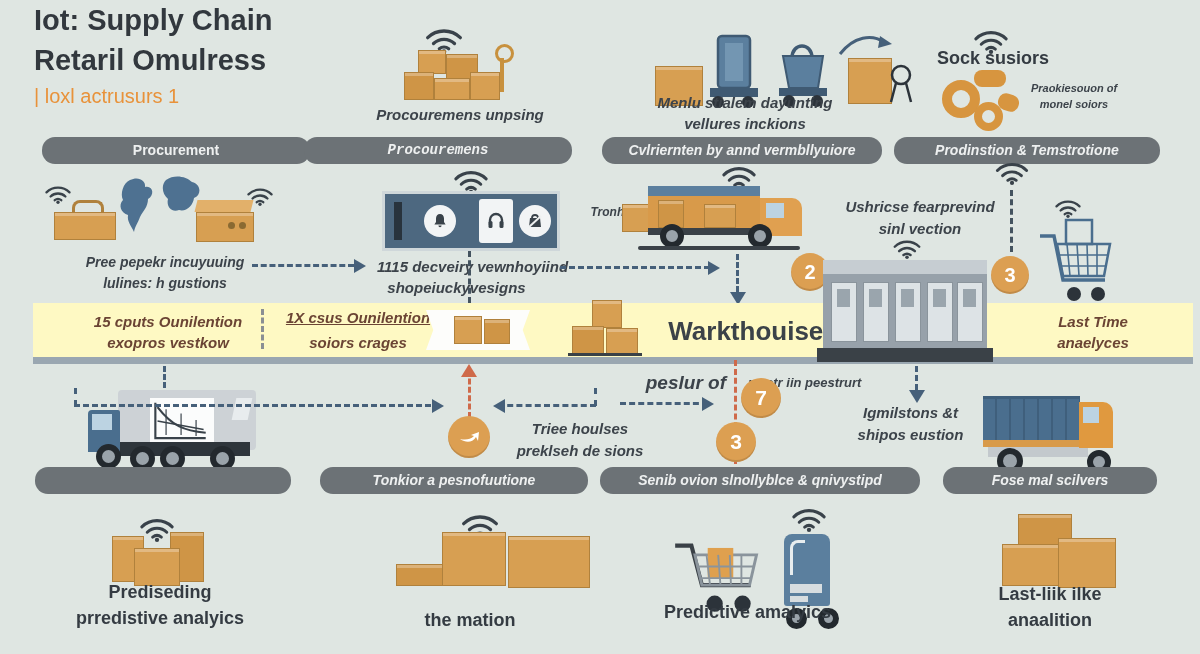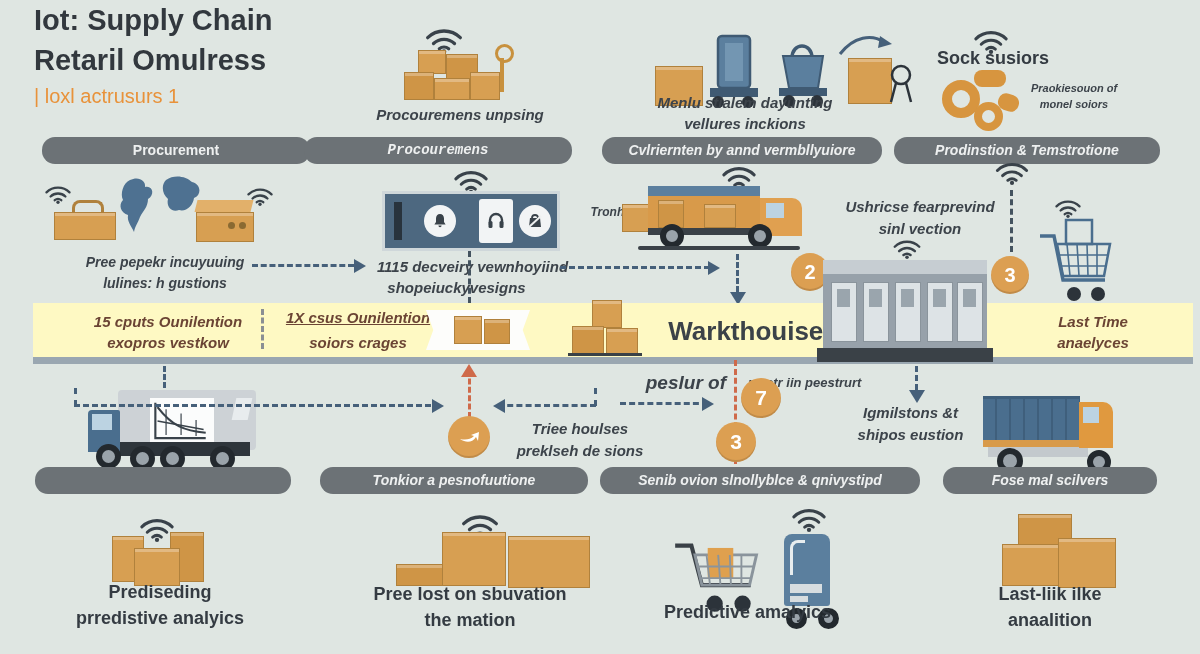--- a/index.html
+++ b/index.html
@@ -354,21 +354,20 @@
       <path class="w" d="M3 10A20 20 0 0 1 31 10"></path>
       <path class="w" d="M8 15A13 13 0 0 1 26 15"></path>
       <path class="w" d="M13 19.5A6.5 6.5 0 0 1 21 19.5"></path>
       <circle cx="17" cy="22" r="2" fill="#39424a"></circle>
     </svg>
   <div class="abs" style="left:396px;top:524px;width:195px;height:62px;">
     <div class="box dark" style="left:0;top:40px;width:52px;height:20px;"></div>
     <div class="box" style="left:46px;top:8px;width:62px;height:52px;"></div>
     <div class="box" style="left:112px;top:12px;width:80px;height:50px;"></div>
   </div>
-  <div class="bcap" style="left:355px;top:582px;width:230px;">Pree lost on sbuvation</div>
   <div class="bcap" style="left:355px;top:608px;width:230px;">the mation</div>
 
   <svg class="abs" style="left:670px;top:534px;" width="94" height="86" viewBox="0 0 80 74">
     <path d="M4 10h14l9 34h42" fill="none" stroke="#3a4147" stroke-width="3.5"></path>
     <path d="M21 18h53l-6 26H27z" fill="none" stroke="#8a949c" stroke-width="2.5"></path>
     <rect x="32" y="12" width="22" height="26" fill="#dfa04e"></rect>
     <path d="M31 18l3 26M41 18l2 26M51 18l1 26M61 18v26M23 28h49M25 38h45" stroke="#8a949c" stroke-width="1.6"></path>
     <circle cx="38" cy="60" r="7" fill="#2c333a"></circle>
       <circle cx="62" cy="60" r="7" fill="#2c333a"></circle>
   </svg>

